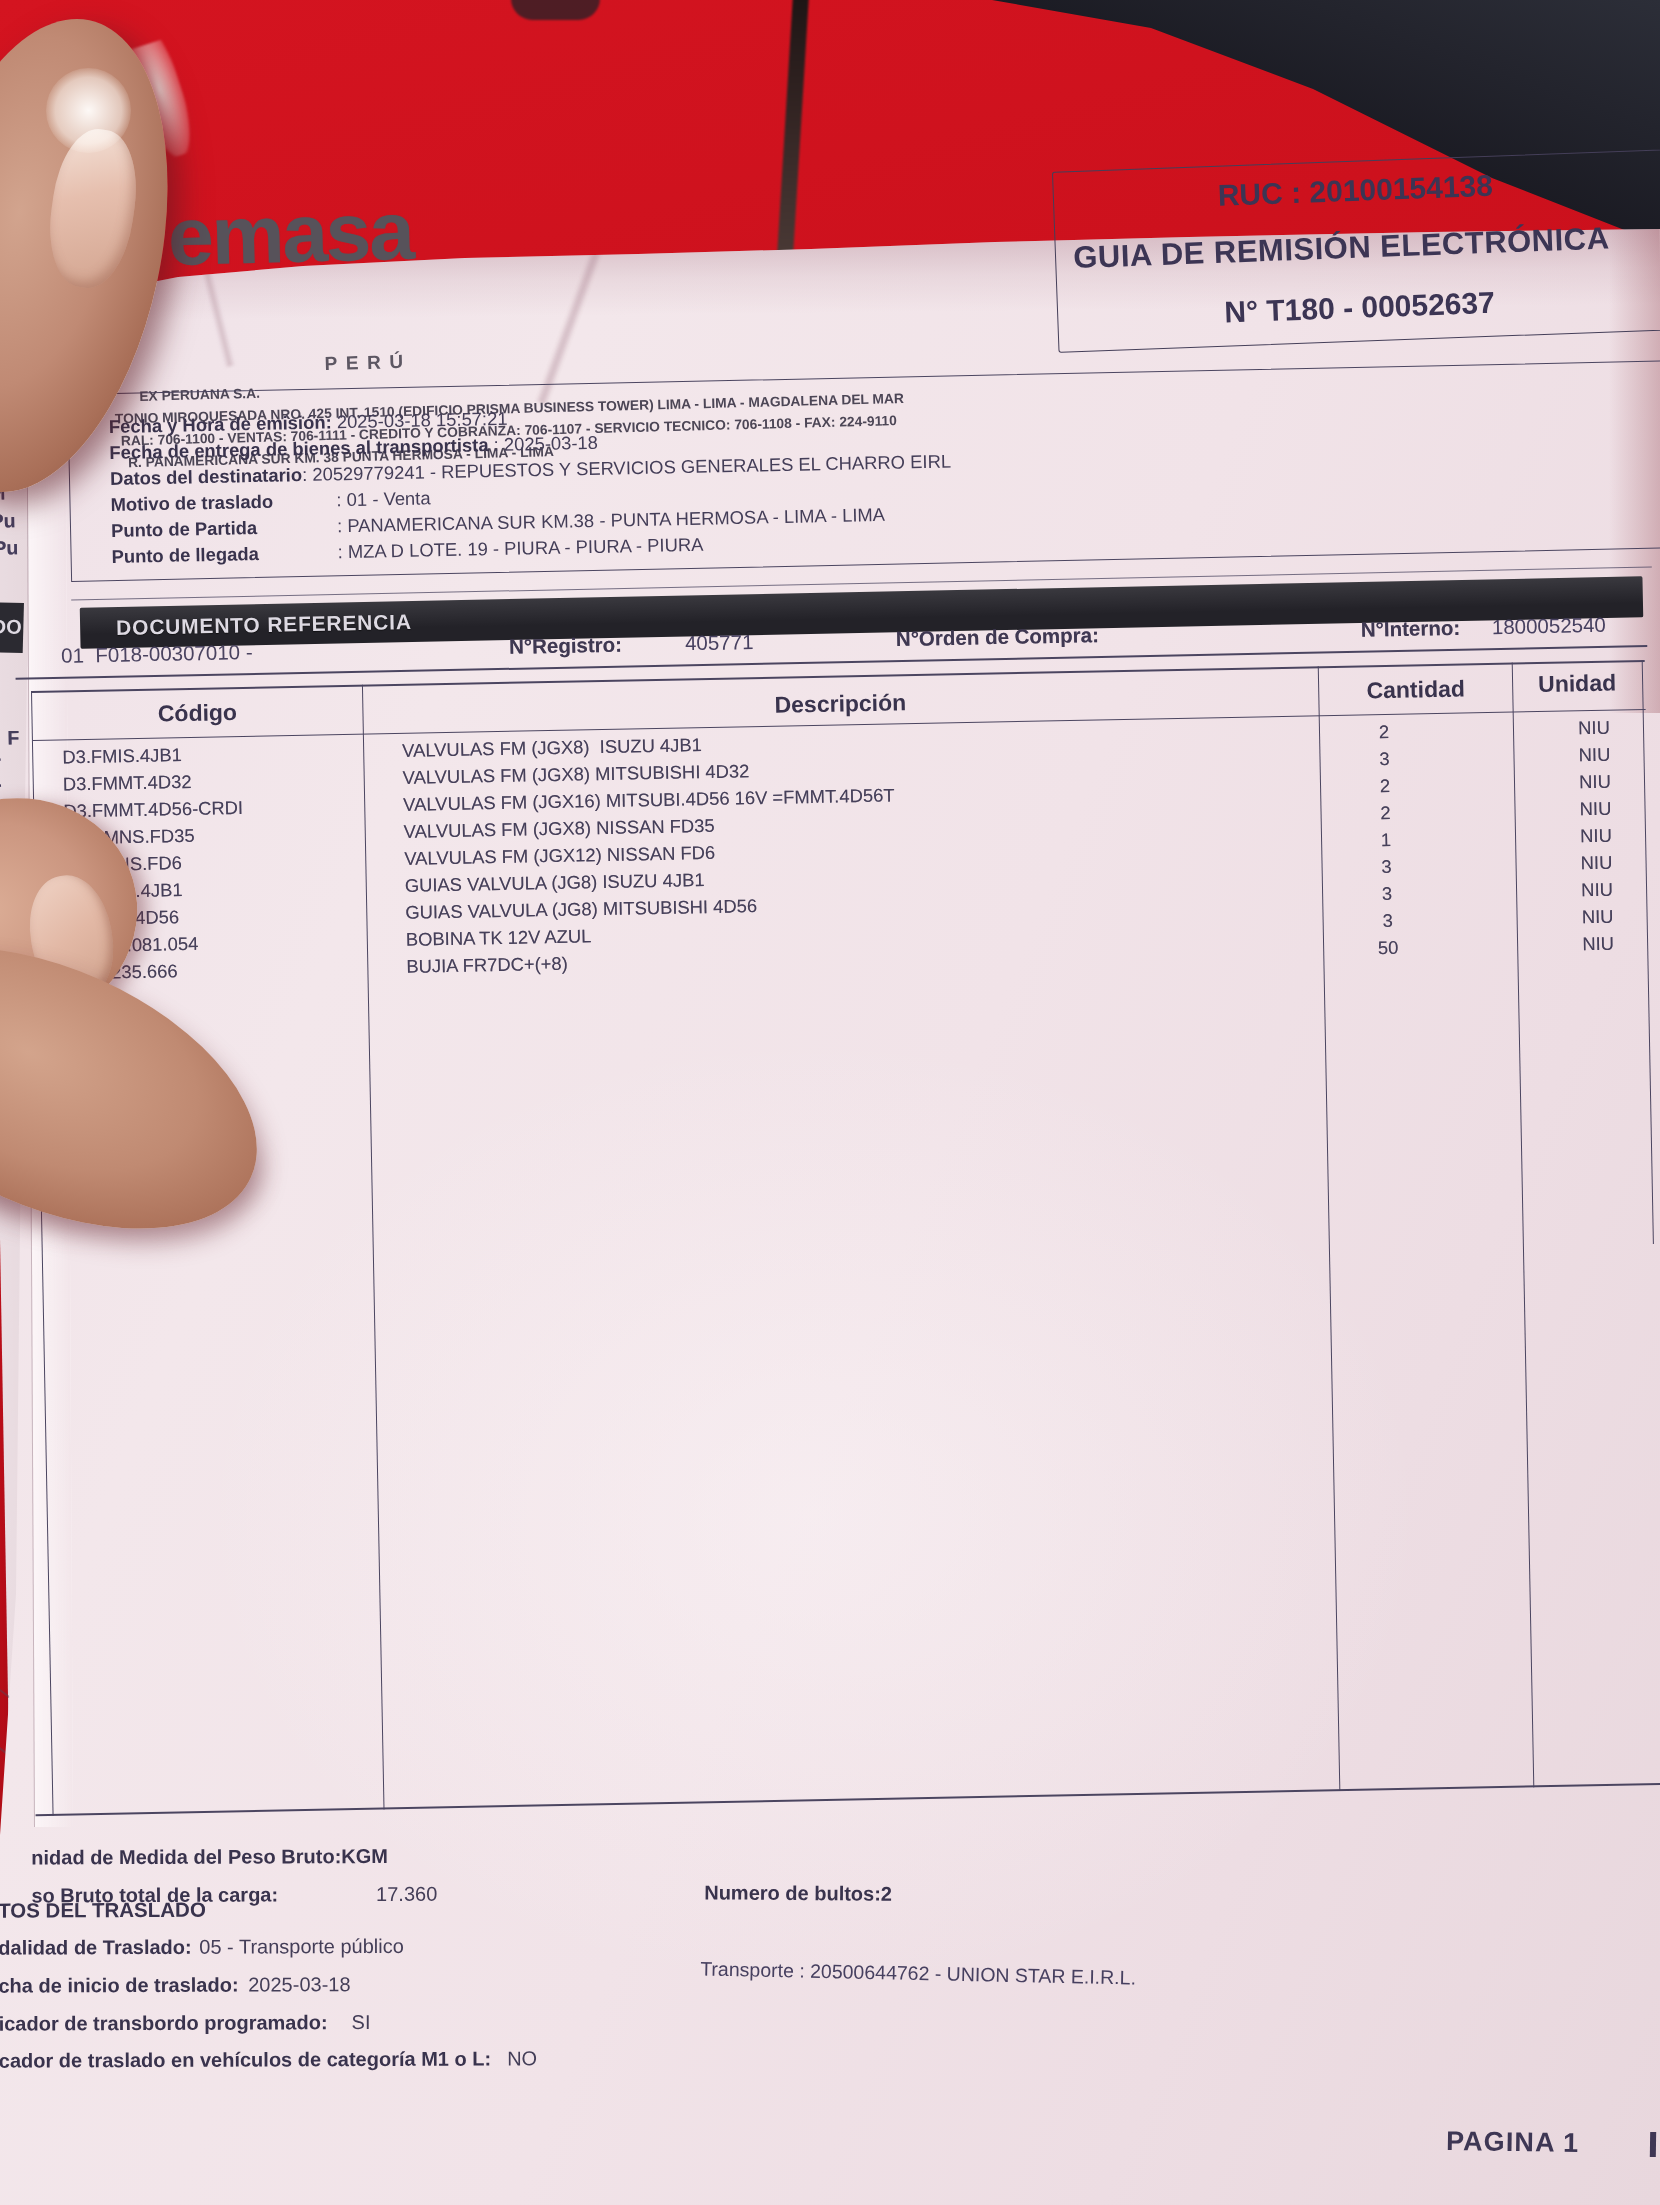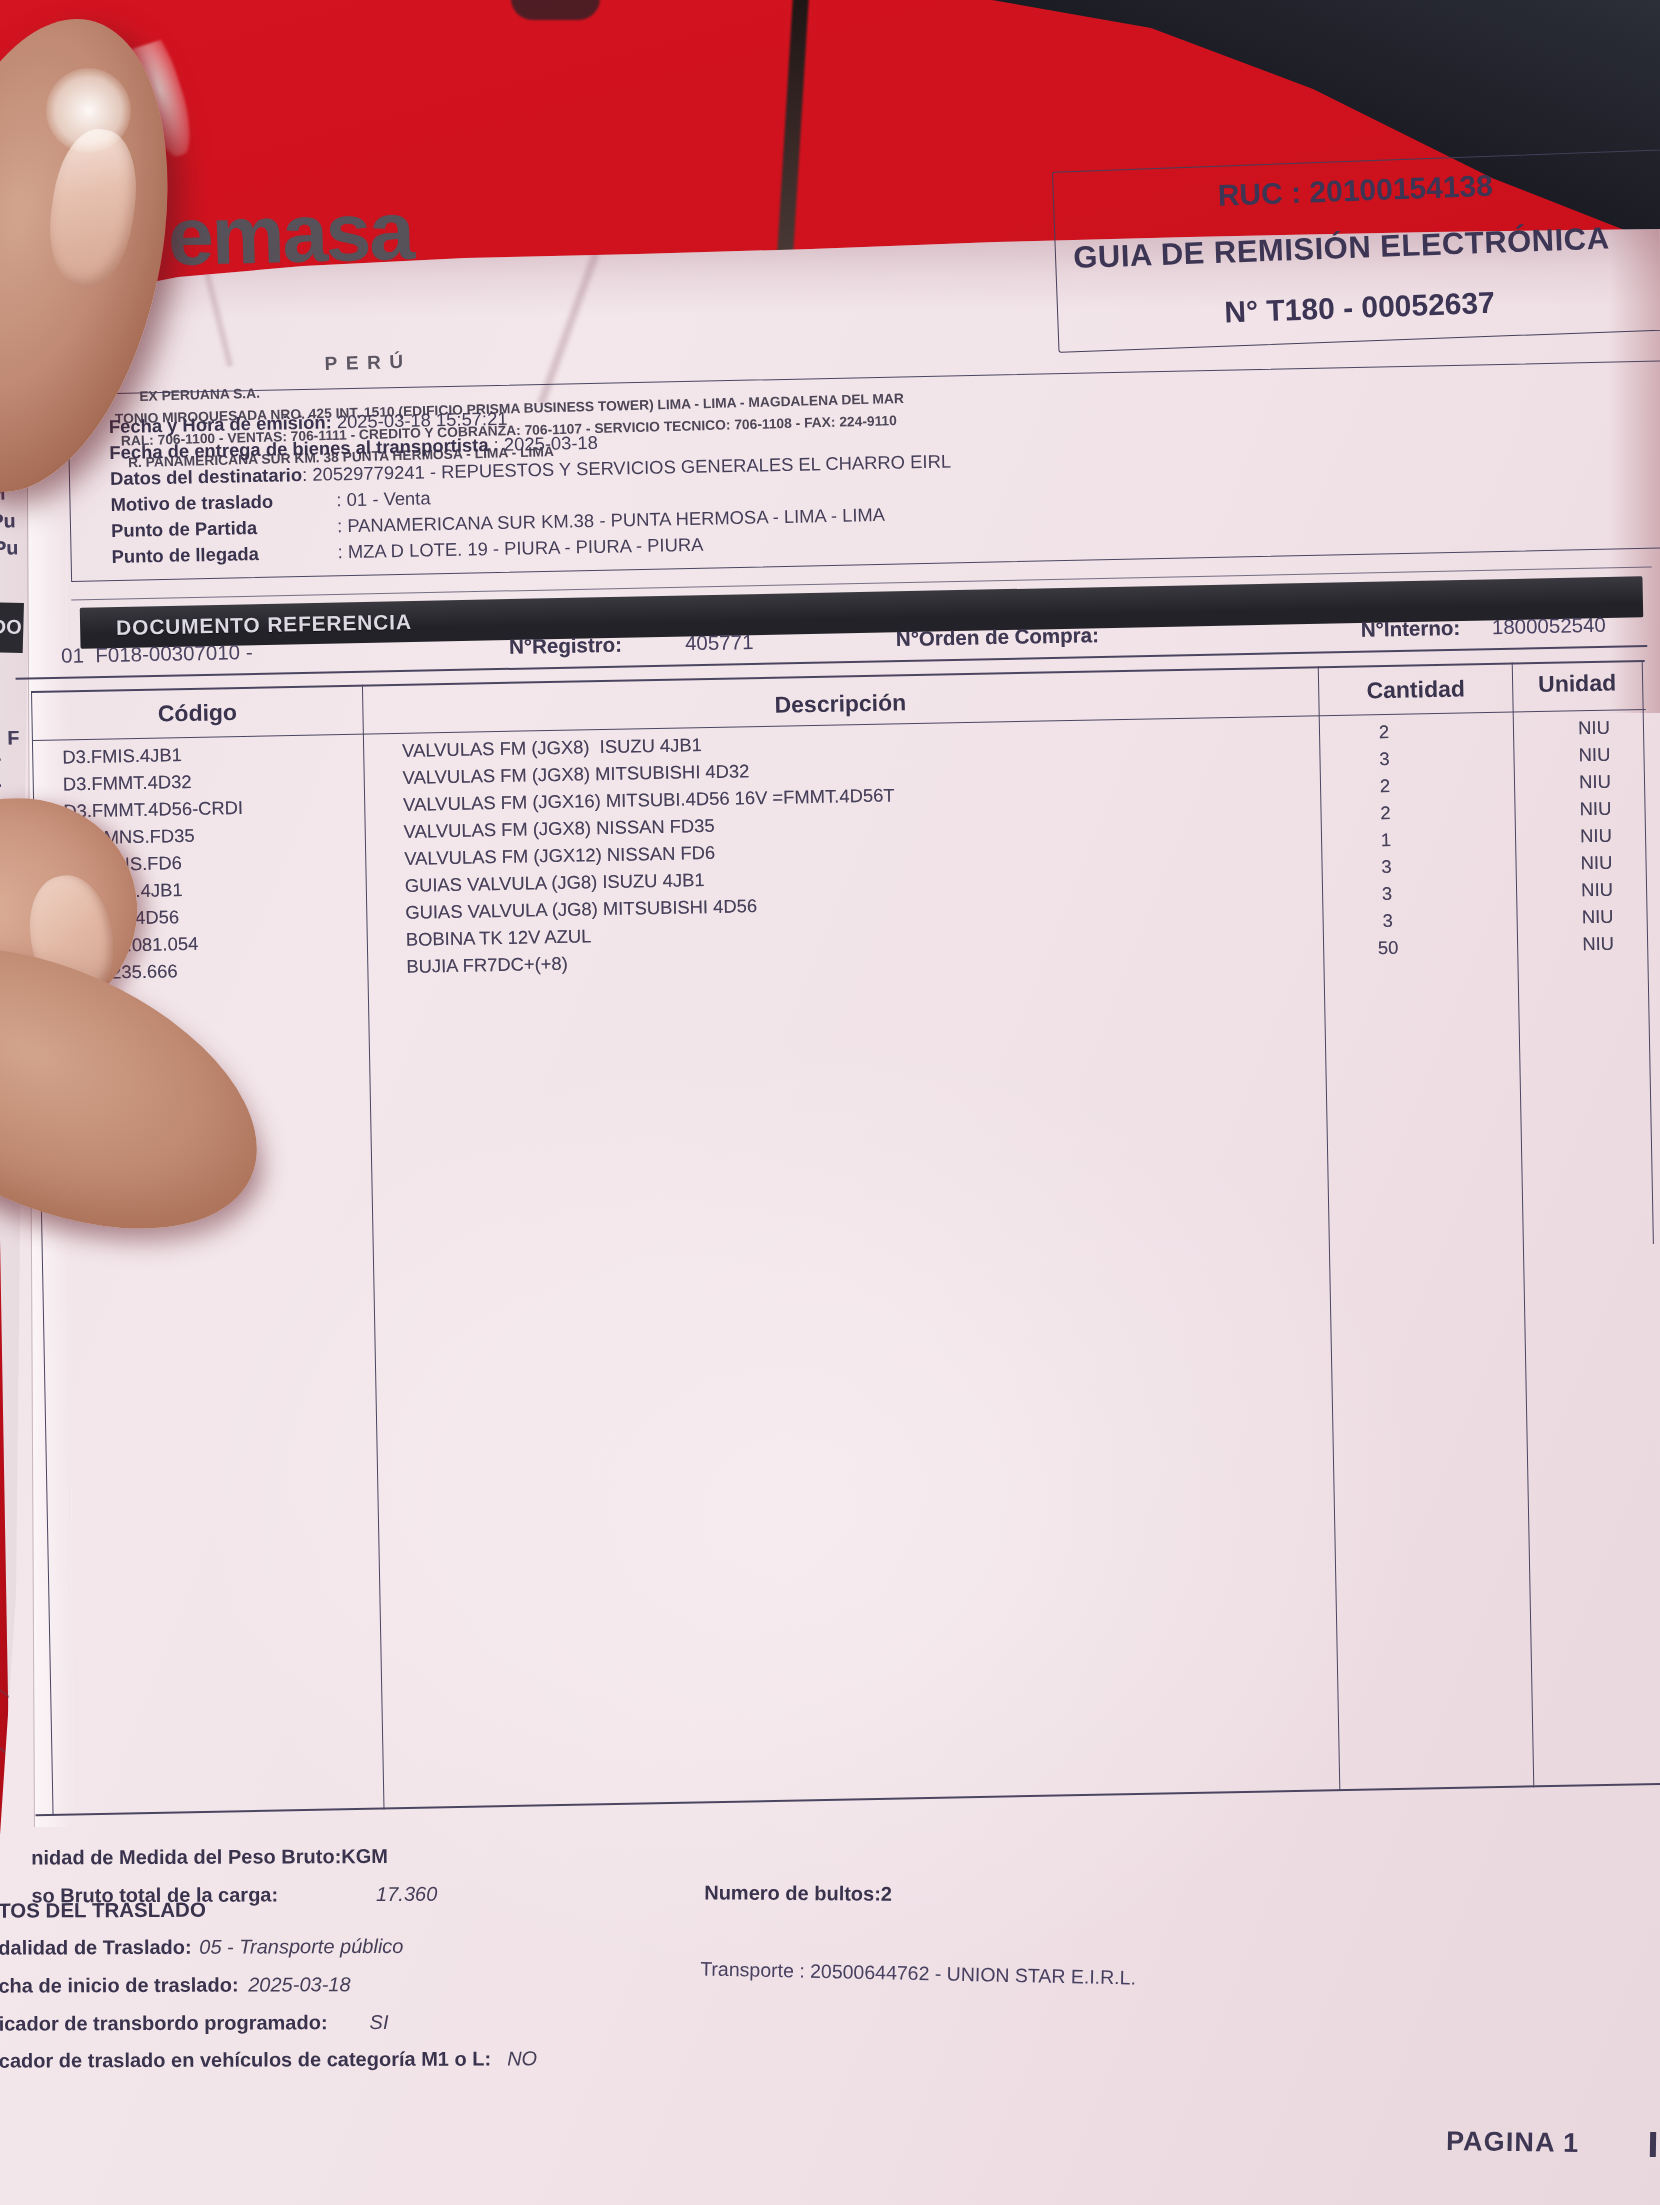--- a/index.html
+++ b/index.html
@@ -97,21 +97,21 @@
   .trow{position:absolute;left:0;top:0;width:1660px;height:27px;font-size:18.4px;color:#46405a;}
   .trow span{position:absolute;white-space:pre;text-shadow:0 0 0.6px rgba(63,56,82,.45);}
   .c-code{left:61px;} .c-desc{left:401px;}
   .c-qty{left:1318px;width:130px;text-align:center;}
   .c-unit{left:1512px;width:162px;text-align:center;}
 
   
   #sumleft{transform:rotate(-.25deg);font-size:20px;}
   #sumleft .row{position:absolute;left:-5.4px;white-space:pre;}
   #sumleft .lbl{font-weight:700;color:#39334d;}
-  #sumleft .val{color:#443e58;font-style:italic;}
+  #sumleft .val{color:#443e58;}
   #row-pesoU{top:1820px;} #row-pesoT{top:1858px;width:595px;}
   #row-pesoT .val{position:absolute;left:378px;}
   #row-titulo{top:1895px;font-size:20.5px;}
   #bultos{left:682px;top:1859px;font-size:20px;font-weight:700;color:#39334d;transform:rotate(.4deg);white-space:pre;}
   #transp{left:679px;top:1934px;font-size:19.5px;color:#474060;transform:rotate(1.2deg);transform-origin:left center;white-space:pre;}
   #pagefoot{left:1446px;top:2127px;font-size:27px;font-weight:700;color:#3e3754;transform:rotate(.8deg);letter-spacing:1.1px;}
   #foot-partial{left:1650px;top:2132px;width:6px;height:25px;background:#3e3754;transform:rotate(.8deg);}
 
   
   .skin{position:absolute;border-radius:50%;}
@@ -290,21 +290,21 @@
     <div id="row-pesoU" class="row">
       <span class="lbl">nidad de Medida del Peso Bruto:</span><span class="lbl">KGM</span>
     </div>
     <div id="row-pesoT" class="row">
       <span class="lbl">so Bruto total de la carga:</span><span class="val">17.360</span>
     </div>
     <div id="row-titulo" class="row lbl">TOS DEL TRASLADO</div>
     <div id="traslado-rows">
         <div class="row" style="top: 1933px;"><span class="lbl">dalidad de Traslado:</span><span class="val" style="margin-left: 7.6px;">05 - Transporte público</span></div>
         <div class="row" style="top: 1971px;"><span class="lbl">cha de inicio de traslado:</span><span class="val" style="margin-left: 9.7px;">2025-03-18</span></div>
-        <div class="row" style="top: 2009px;"><span class="lbl">icador de transbordo programado:</span><span class="val" style="margin-left: 42px;">SI</span></div>
+        <div class="row" style="top: 2009px;"><span class="lbl">icador de transbordo programado:</span><span class="val" style="margin-left: 24px;">SI</span></div>
         <div class="row" style="top: 2046px;"><span class="lbl">cador de traslado en vehículos de categoría M1 o L:</span><span class="val" style="margin-left: 16px;">NO</span></div>
       </div>
   </div>
   <div id="bultos" class="abs">
     <span>Numero de bultos:</span><span>2</span>
   </div>
   <div id="transp" class="abs">
     <span>Transporte : </span><span>20500644762 - UNION STAR E.I.R.L.</span>
   </div>
   <div id="pagefoot" class="abs">PAGINA 1</div>

